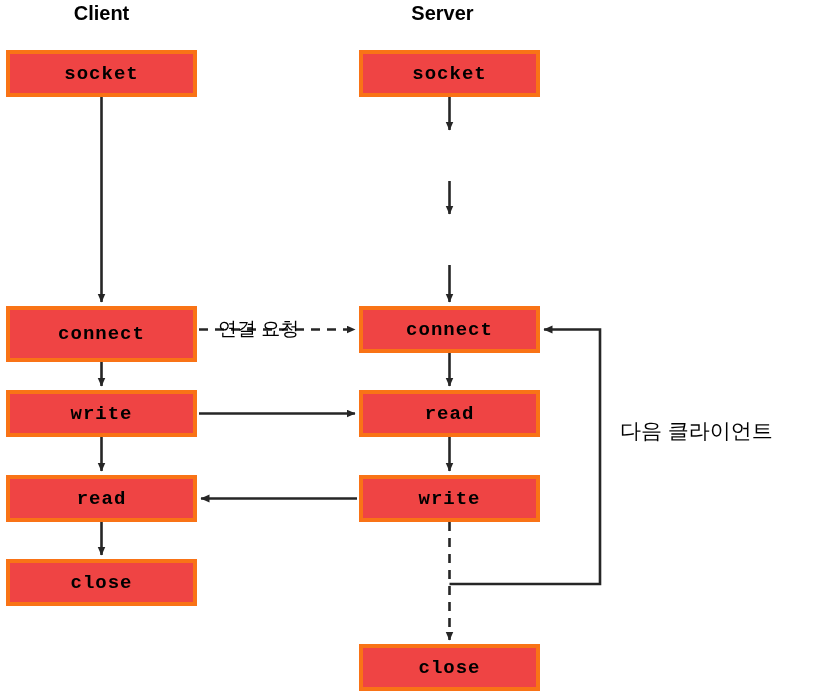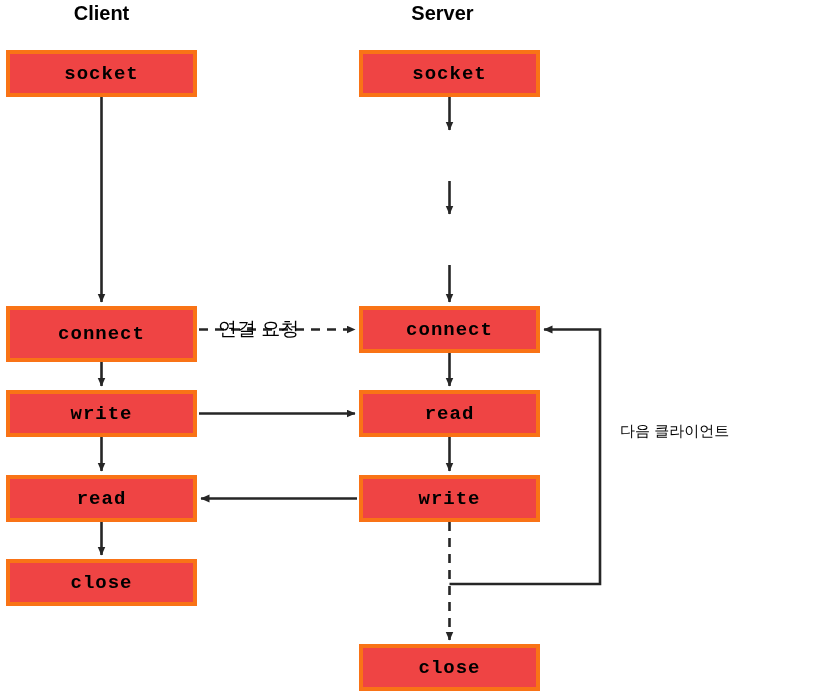--- a/index.html
+++ b/index.html
@@ -44,21 +44,21 @@
   .edge-label {
     position: absolute;
     font-family: "Liberation Sans", sans-serif;
     font-size: 19px;
     color: #000000;
     white-space: nowrap;
   }
   .side-note {
     position: absolute;
     font-family: "Liberation Sans", sans-serif;
-    font-size: 15px;
+    font-size: 21px;
     color: #000000;
     line-height: 25px;
     width: 200px;
   }
   svg.wires {
     position: absolute;
     left: 0;
     top: 0;
     width: 820px;
     height: 696px;

